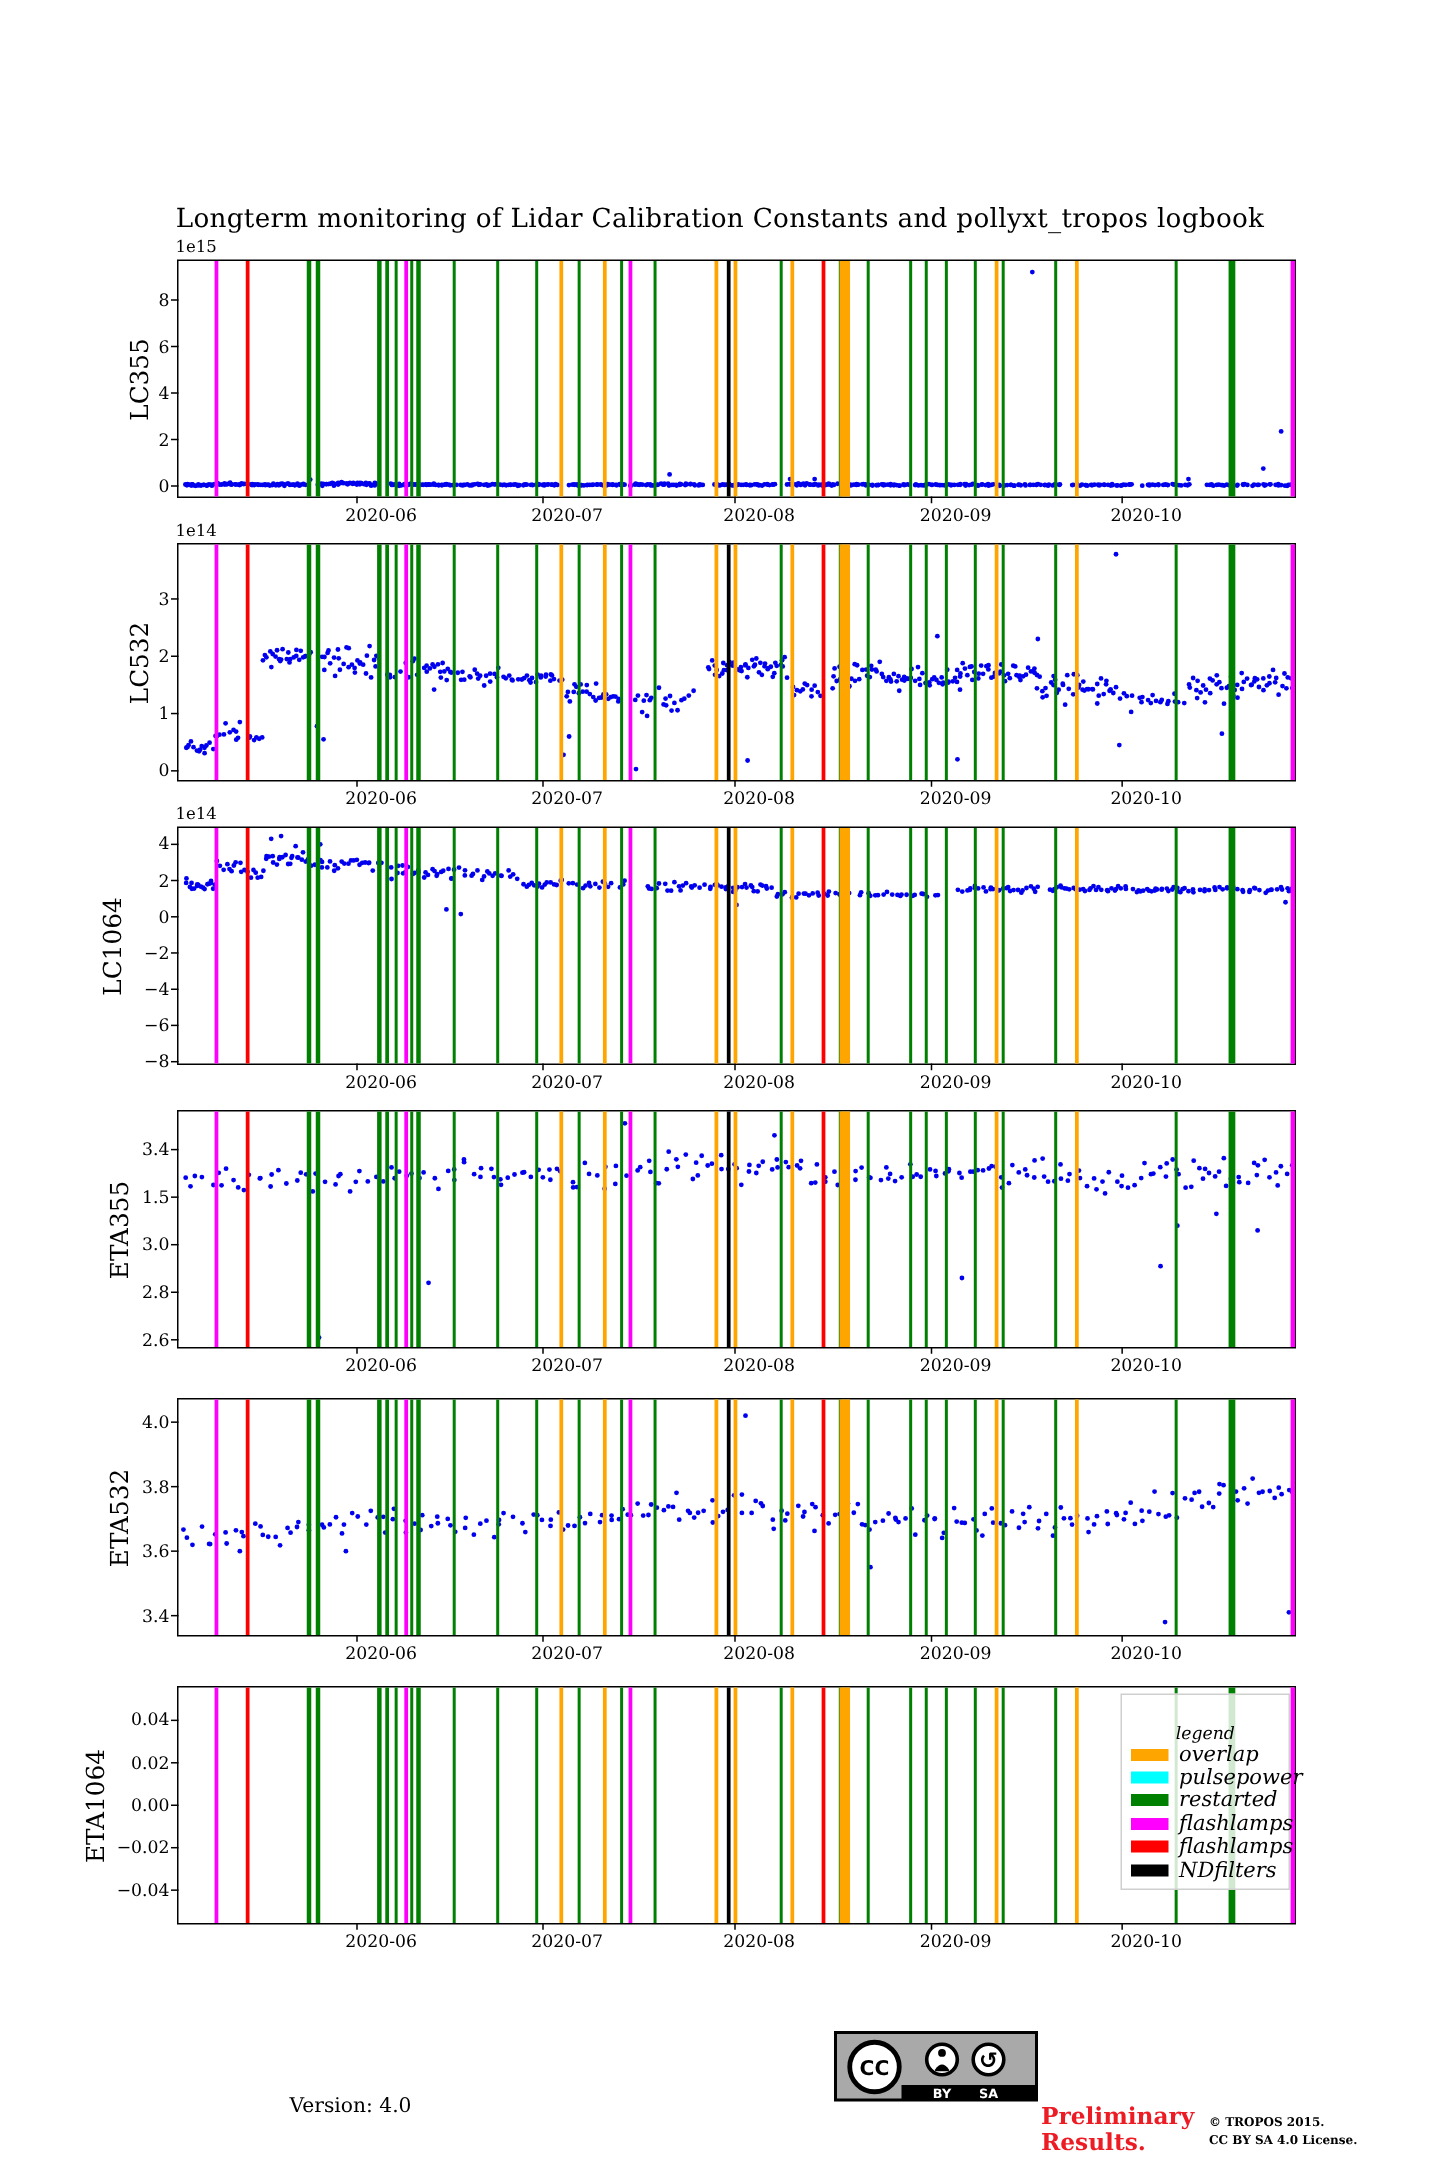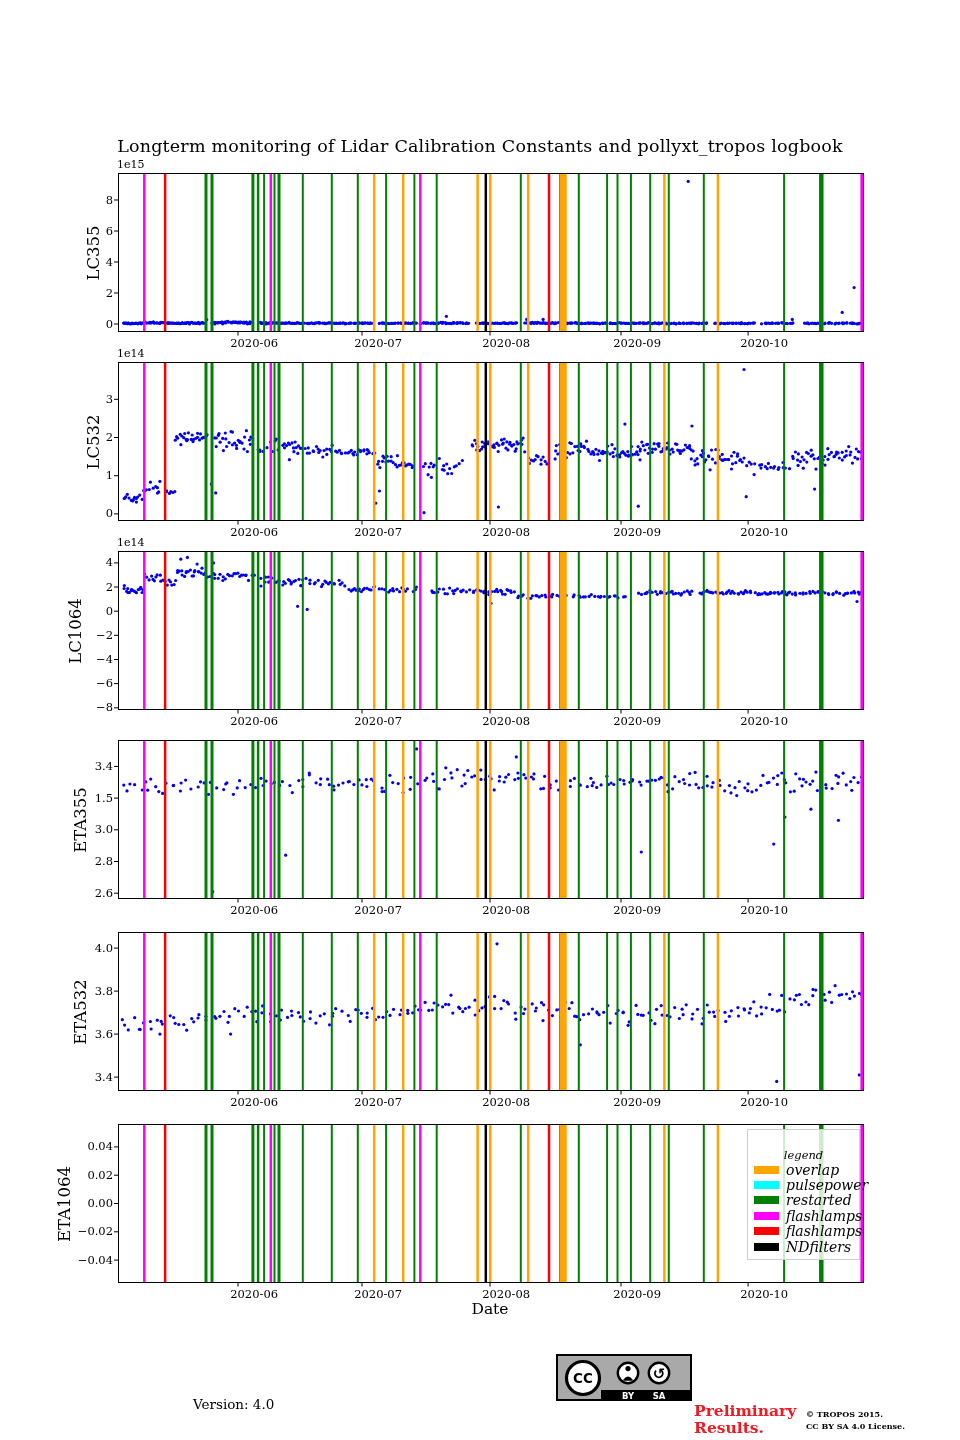--- a/index.html
+++ b/index.html
@@ -2286,21 +2286,20 @@
         <div class="ytick" style="top: 99.2883px;">−0.02</div>
         <div class="ytick" style="top: 127.577px;">−0.04</div>
         <div class="xtick" style="left: 119.04px;">2020-06</div>
         <div class="xtick" style="left: 242.99px;">2020-07</div>
         <div class="xtick" style="left: 371.033px;">2020-08</div>
         <div class="xtick" style="left: 501.977px;">2020-09</div>
         <div class="xtick" style="left: 629.052px;">2020-10</div>
         <div class="ylabel" style="left: -55px; top: 78.5px;">ETA1064</div>
       </div>
     </div>
-  <div class="xlabel">Date</div>
 
   <div class="legend">
     <div class="legend-title">legend</div>
     <div id="legend-rows">
         <div class="legend-row">
           <span class="legend-swatch" style="background: rgb(255, 165, 0);"></span>
           <span class="legend-label">overlap</span>
         </div>
         <div class="legend-row">
           <span class="legend-swatch" style="background: rgb(0, 255, 255);"></span>

